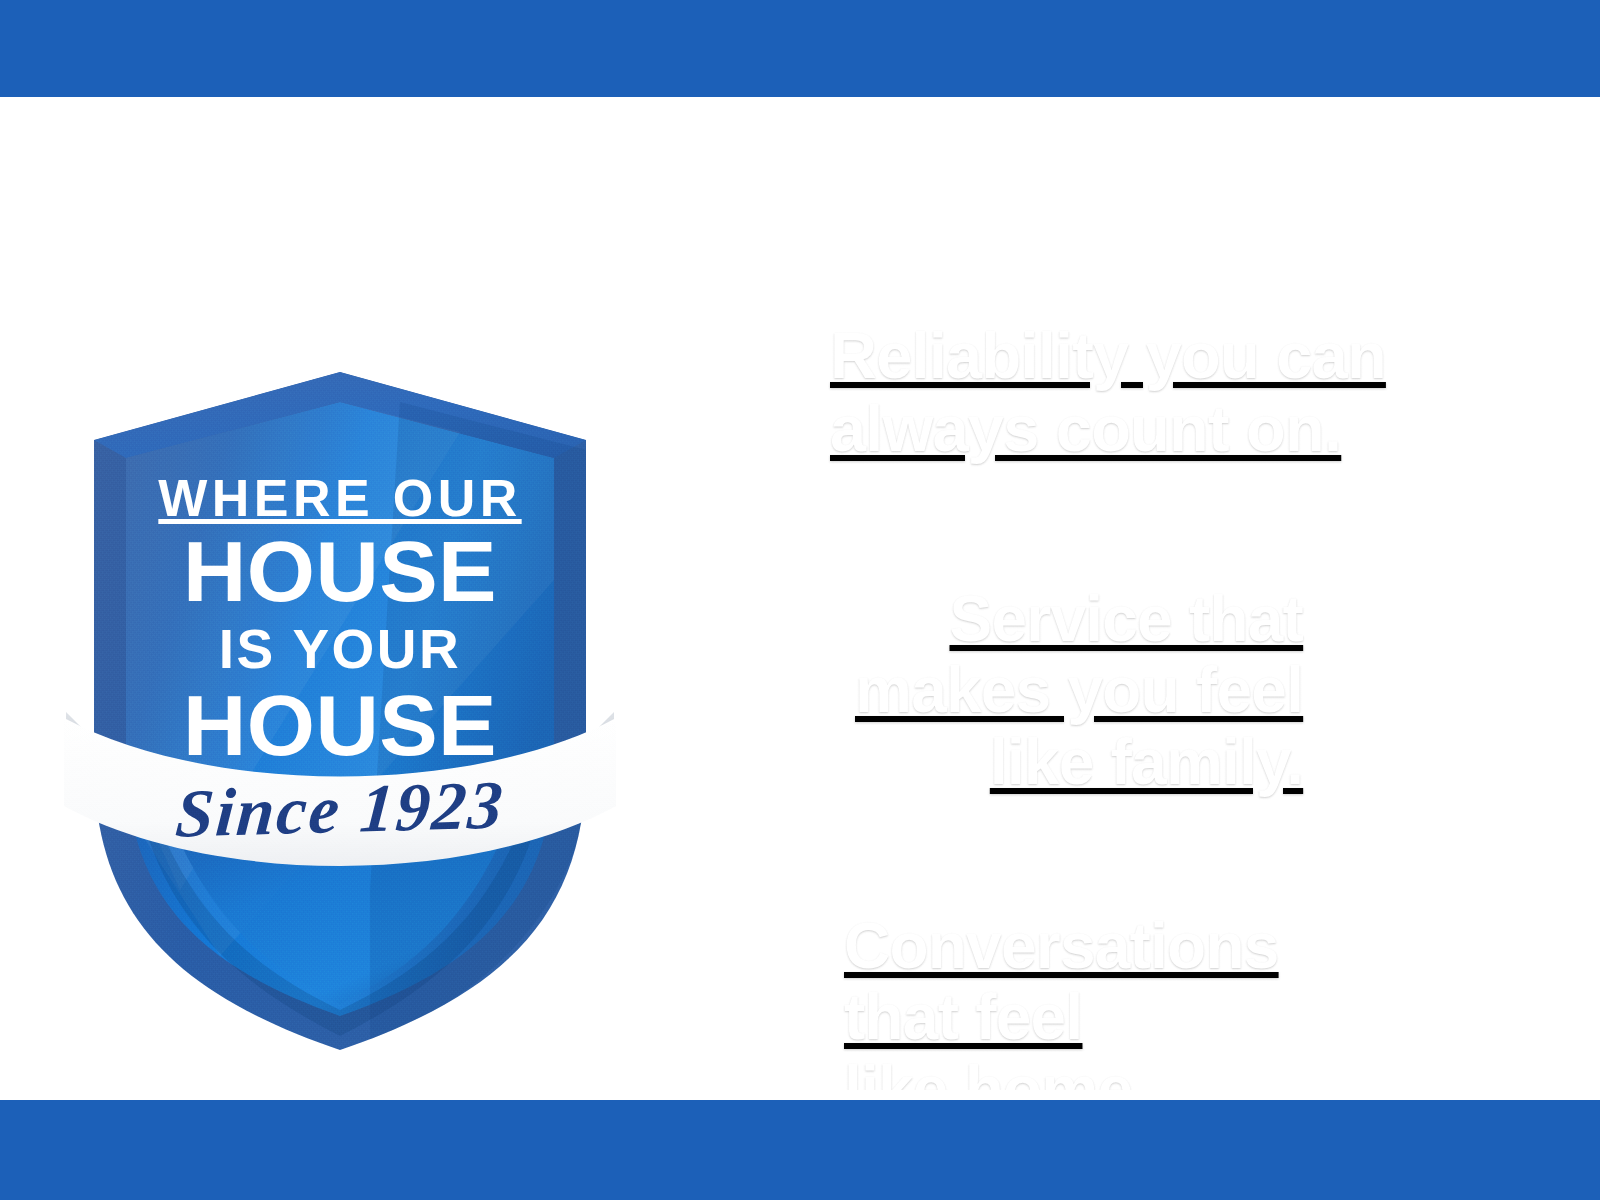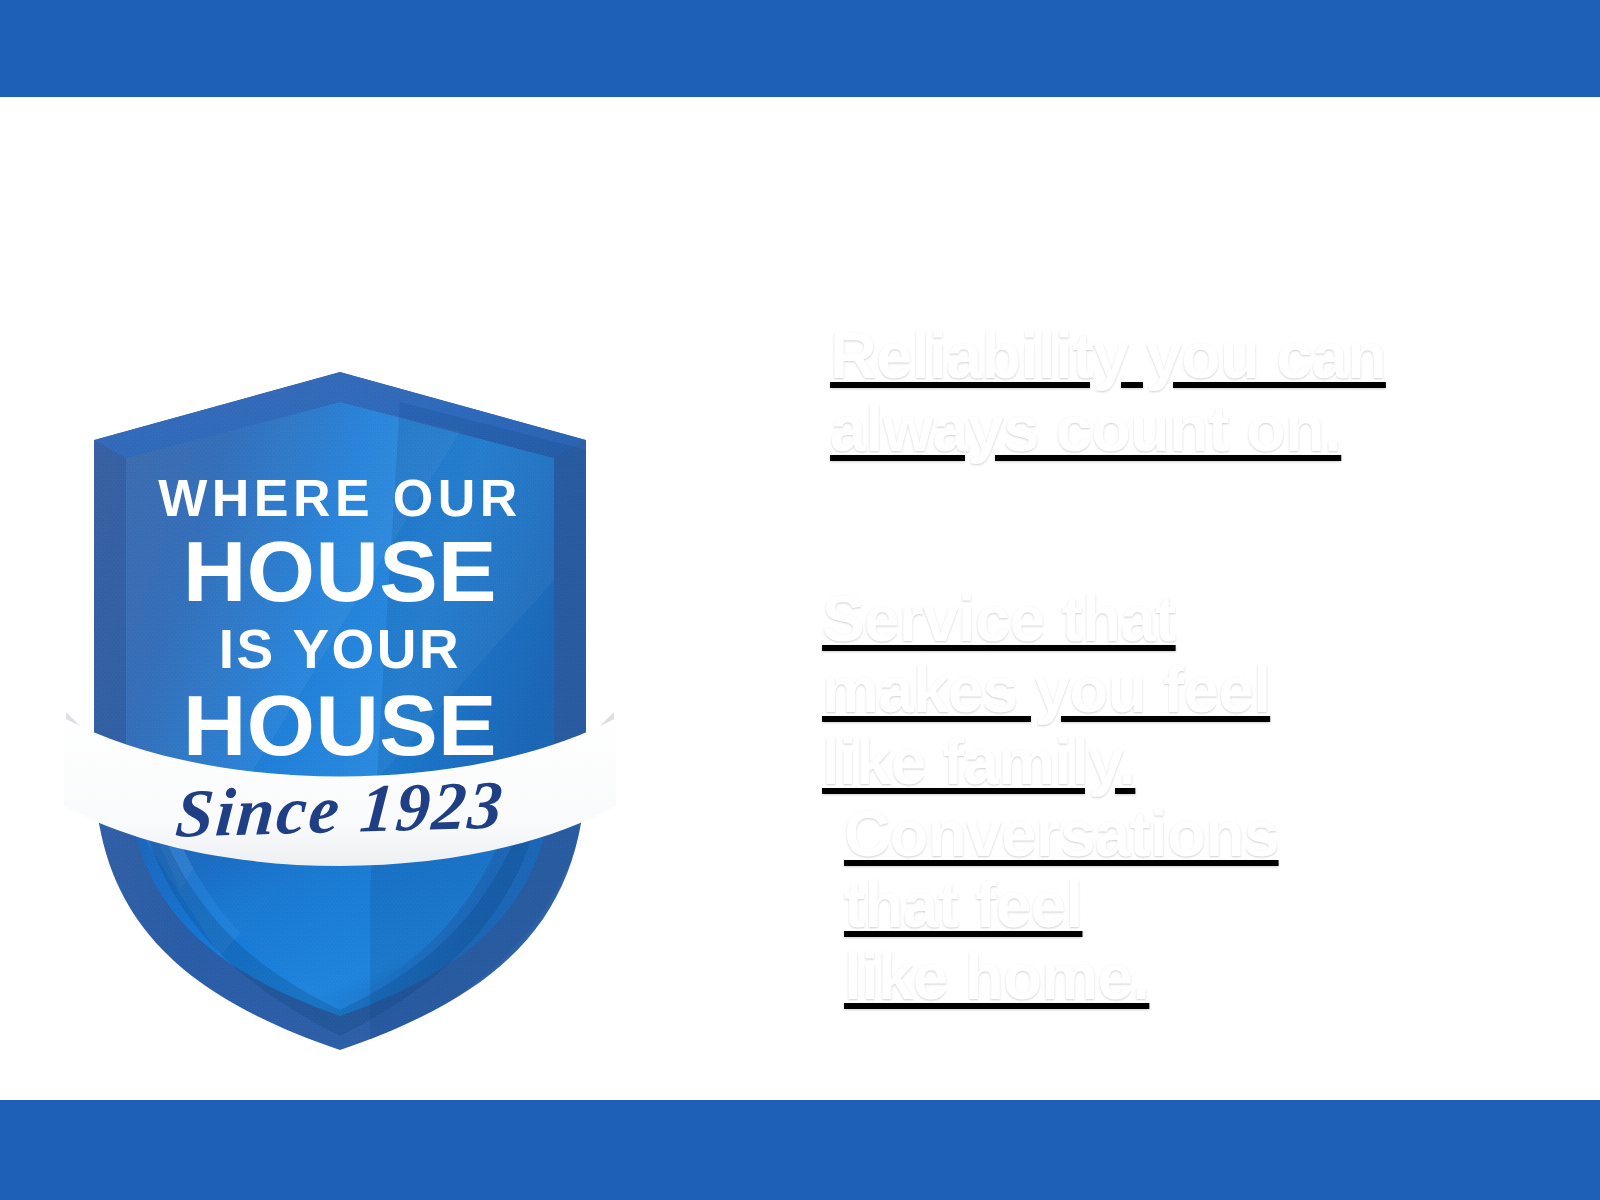--- a/index.html
+++ b/index.html
@@ -84,21 +84,21 @@
     width: 600px;
     text-align: center;
     color: #ffffff;
     font-family: "Liberation Sans", sans-serif;
     font-weight: 700;
     letter-spacing: 0.01em;
     line-height: 1;
     text-transform: uppercase;
     transform-origin: center;
   }
-  .sl-where { top: 222px; font-size: 52px; letter-spacing: 0.085em; }
+  .sl-where { top: 222px; font-size: 52px; letter-spacing: 0.085em; text-decoration: underline; }
   .sl-house1 { top: 278px; font-size: 86px; letter-spacing: 0.005em; transform: scaleX(1.02); }
   .sl-isyour { top: 372px; font-size: 55px; letter-spacing: 0.045em; }
   .sl-house2 { top: 432px; font-size: 86px; letter-spacing: 0.005em; transform: scaleX(1.02); }
 
   .since-wrap {
     position: absolute;
     left: 0; top: 520px; width: 600px;
     text-align: center;
     pointer-events: none;
   }
@@ -120,41 +120,41 @@
     width: 880px;
     text-decoration: underline;
   }
   .bullet {
     position: relative;
     display: flex;
     align-items: flex-start;
   }
   .bullet-1 { margin-top: 10px; }
   .bullet-2 { margin-top: 118px; }
-  .bullet-3 { }
+  .bullet-3 { margin-top: 112px; }
 
   .check {
     flex: 0 0 auto;
     width: 136px;
     padding-top: 6px;
   }
   .check svg { display: block; width: 120px; height: 104px; }
 
   .bullet-text {
     color: #ffffff;
     font-family: "Liberation Sans", sans-serif;
     font-weight: 700;
     font-size: 64px;
     line-height: 1.12;
     letter-spacing: -0.012em;
     white-space: pre-line;
     text-shadow: 0 1px 2px rgba(0,0,0,0.18);
   }
   .bullet-1 .bullet-text { margin-left: 34px; font-size: 65px; }
-  .bullet-2 .bullet-text { margin-left: 26px; }
+  .bullet-2 .bullet-text { margin-left: 59px; text-align: right; }
   .bullet-3 .bullet-text { margin-left: 48px; }
 </style>
 </head>
 <body>
 
 <div id="stage">
 
   <div class="bar bar-top"></div>
 
   <div class="panel">

